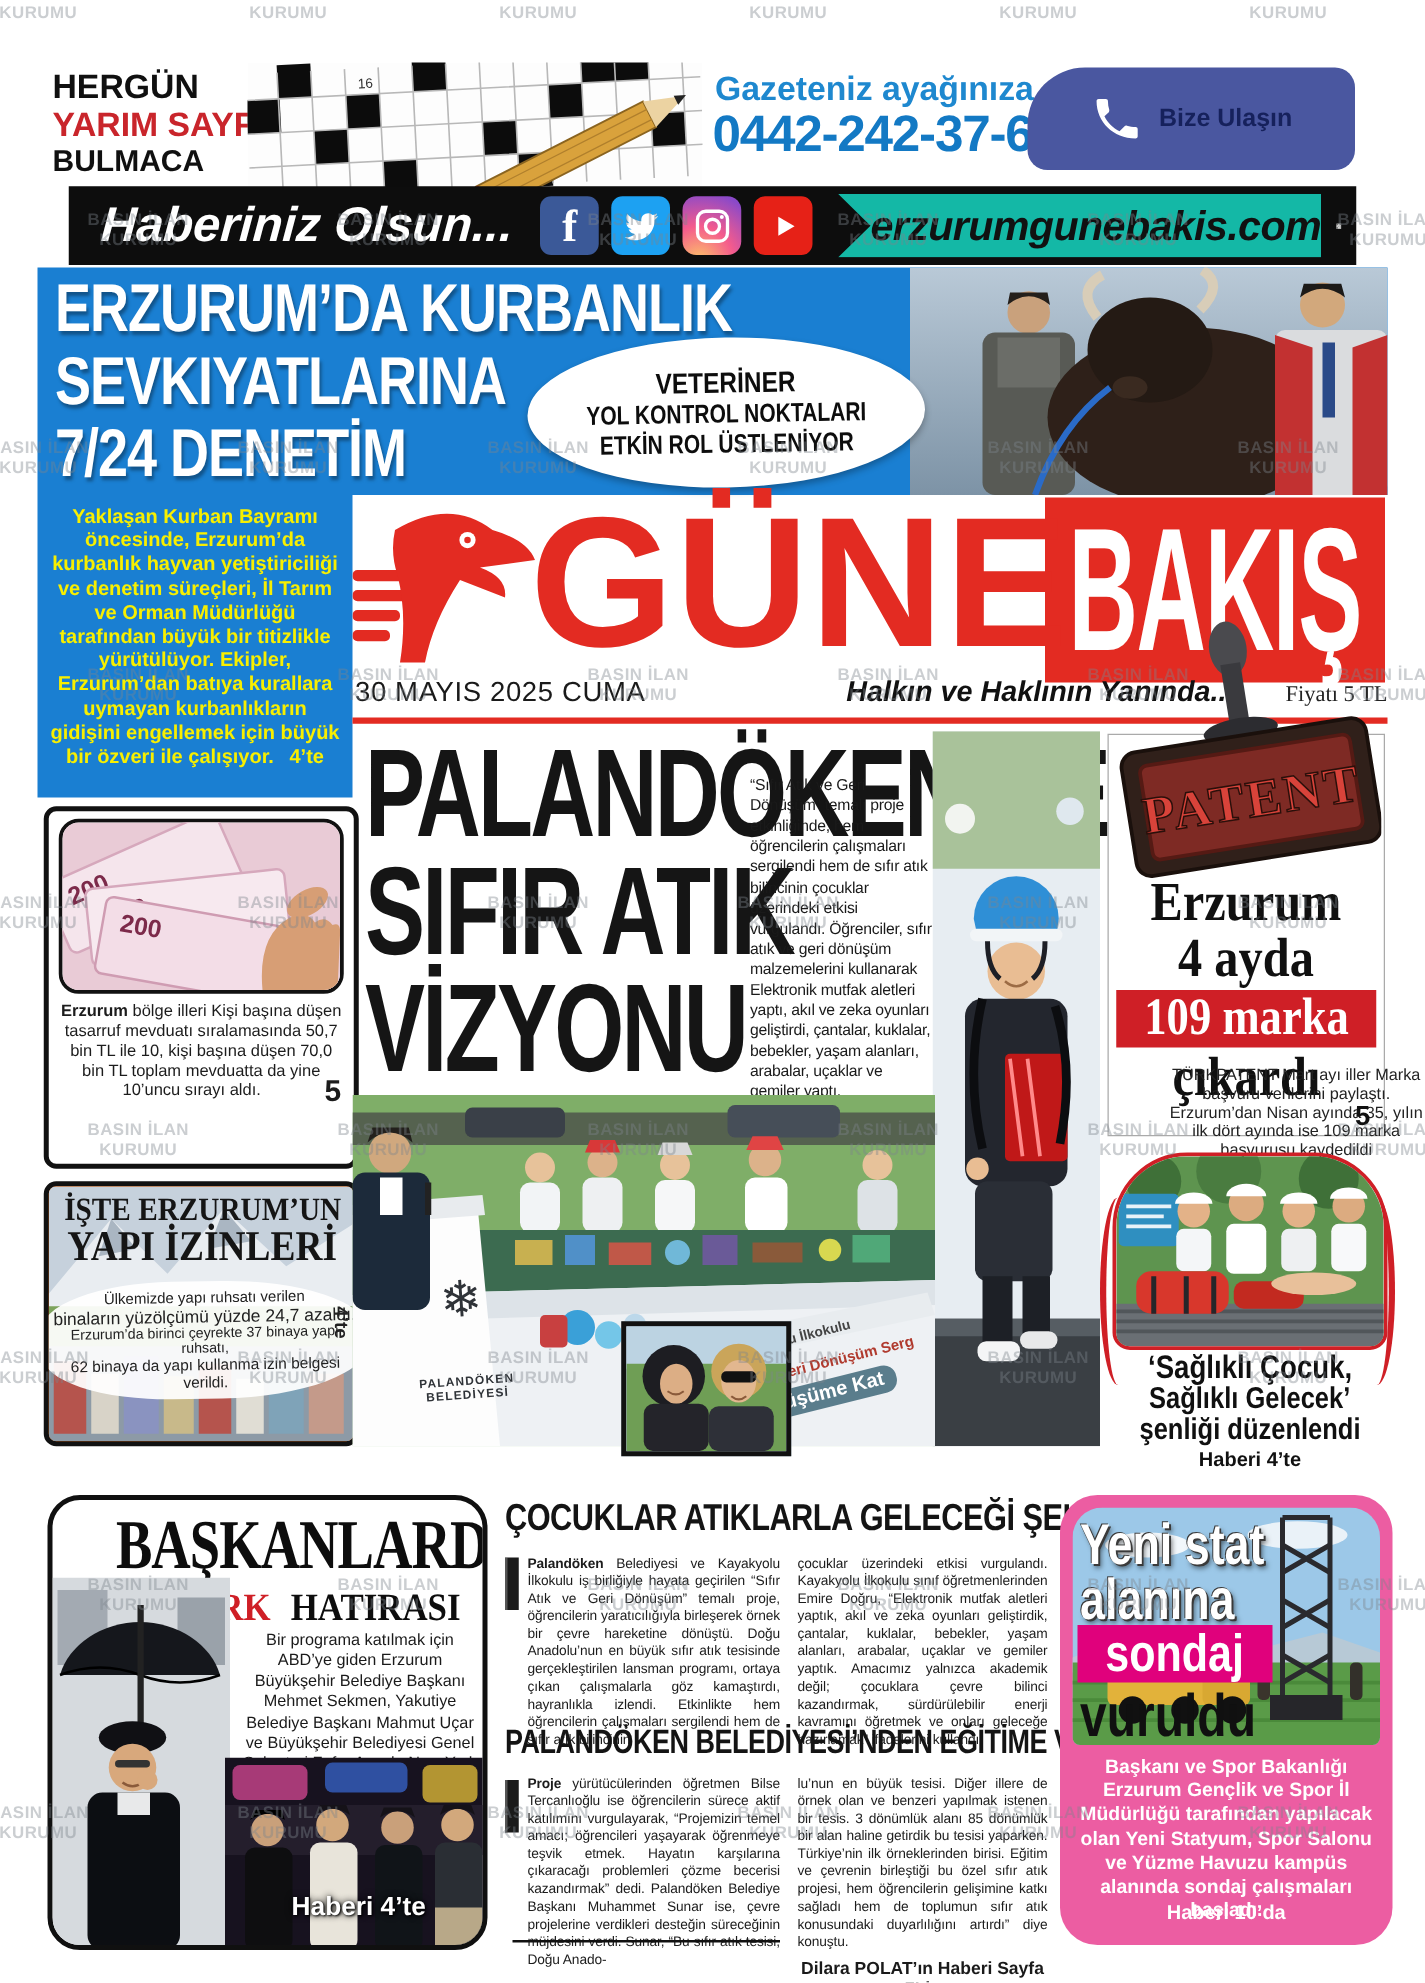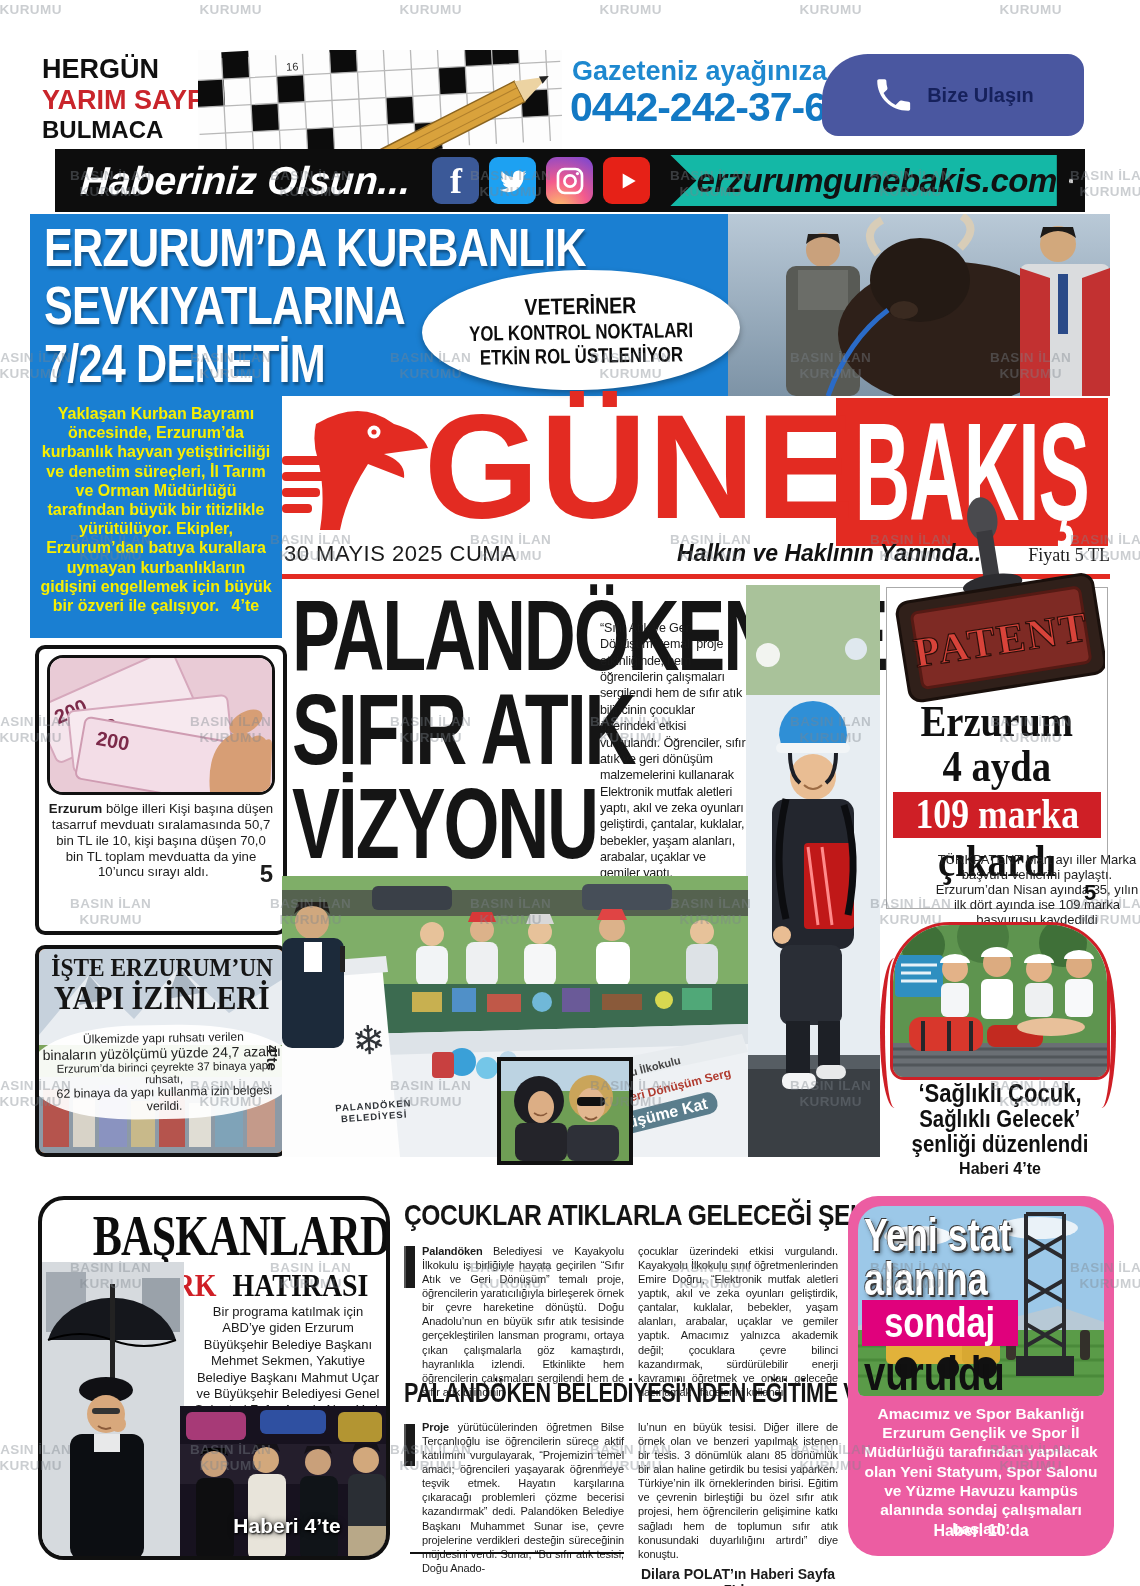--- a/index.html
+++ b/index.html
@@ -562,21 +562,21 @@
     <span class="abs hl cx" style="left:16px;top:12px;font-size:46px;color:#fff;transform:scaleX(.78);
           text-shadow:2px 2px 0 #3a3a3a,-1px -1px 0 #3a3a3a,3px 3px 5px rgba(0,0,0,.5);">Yeni stat</span>
     <span class="abs hl cx" style="left:16px;top:56px;font-size:46px;color:#fff;transform:scaleX(.78);
           text-shadow:2px 2px 0 #3a3a3a,-1px -1px 0 #3a3a3a,3px 3px 5px rgba(0,0,0,.5);">alanına</span>
     <div class="abs flexc" style="left:14px;top:104px;width:156px;height:46px;background:#e0017c;">
       <span class="hl cxc" style="font-size:42px;color:#fff;transform:scaleX(.82);">sondaj</span>
     </div>
     <span class="abs hl cx" style="left:16px;top:150px;font-size:48px;color:#101010;transform:scaleX(.8);">vuruldu</span>
     <div class="abs" style="left:10px;top:208px;width:246px;font-size:15.5px;font-weight:600;color:#fff;
          text-align:center;line-height:1.24;">
-      <b>Amacımız</b><span> ve Spor Bakanlığı Erzurum Gençlik ve Spor İl Müdürlüğü tarafından yapılacak olan Yeni Statyum, Spor Salonu ve Yüzme Havuzu kampüs alanında sondaj çalışmaları başladı.</span>
+      <b>Başkanı</b><span> ve Spor Bakanlığı Erzurum Gençlik ve Spor İl Müdürlüğü tarafından yapılacak olan Yeni Statyum, Spor Salonu ve Yüzme Havuzu kampüs alanında sondaj çalışmaları başladı.</span>
     </div>
     <div class="abs" style="left:0;top:326px;width:266px;text-align:center;font-size:16px;font-weight:800;
          color:#fff;">Haberi 10’da</div>
   </div>
 
   <div id="wm" class="abs" style="left:0;top:0;width:1140px;height:1586px;">
       <div class="wm" style="left: -10px; top: -14px;">BASIN İLAN
 KURUMU</div>
       <div class="wm" style="left: 190px; top: -14px;">BASIN İLAN
 KURUMU</div>

